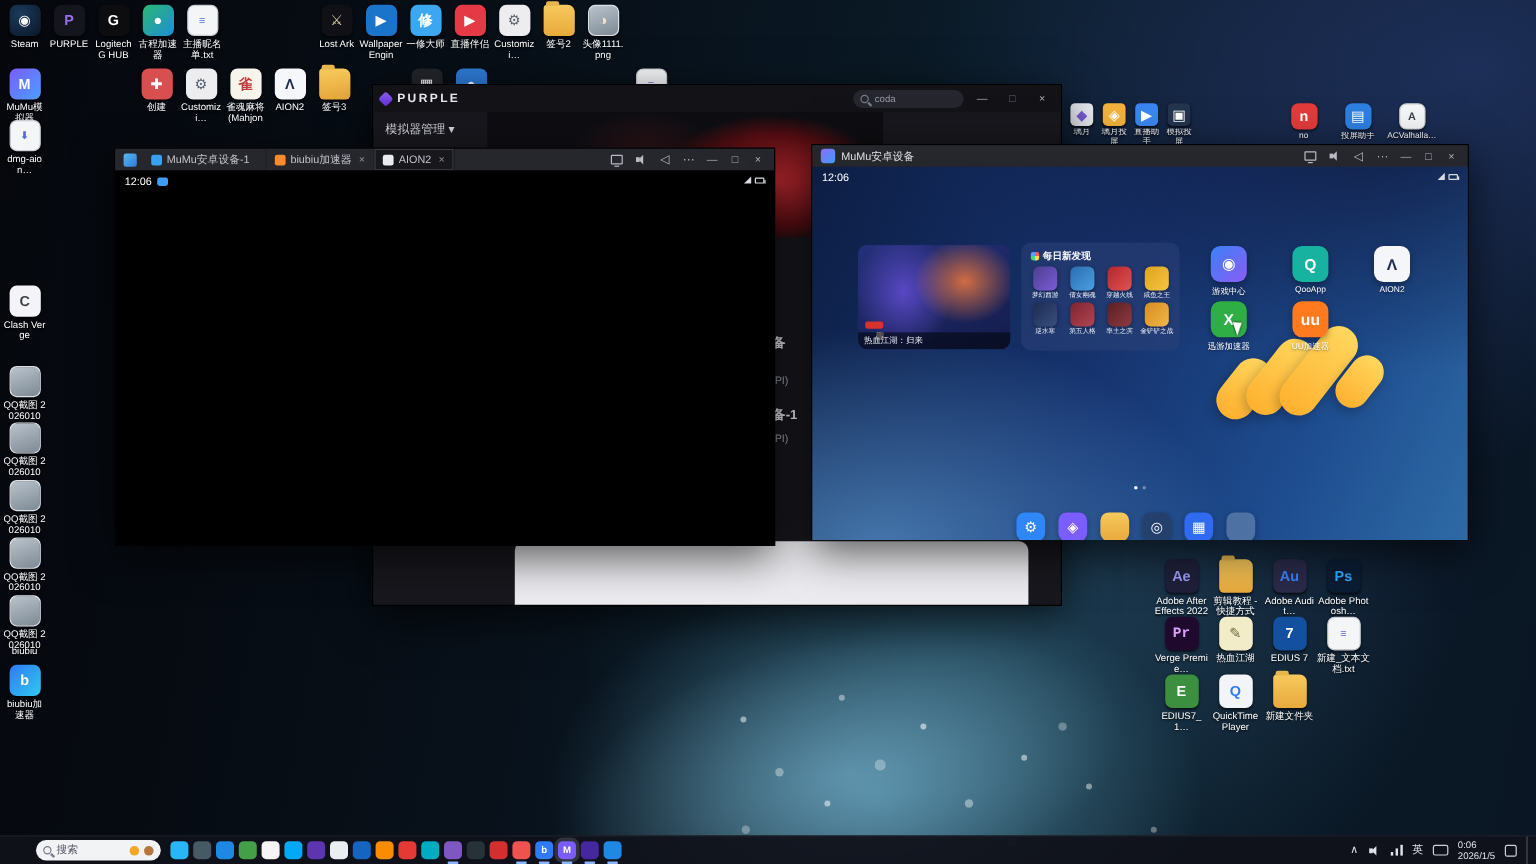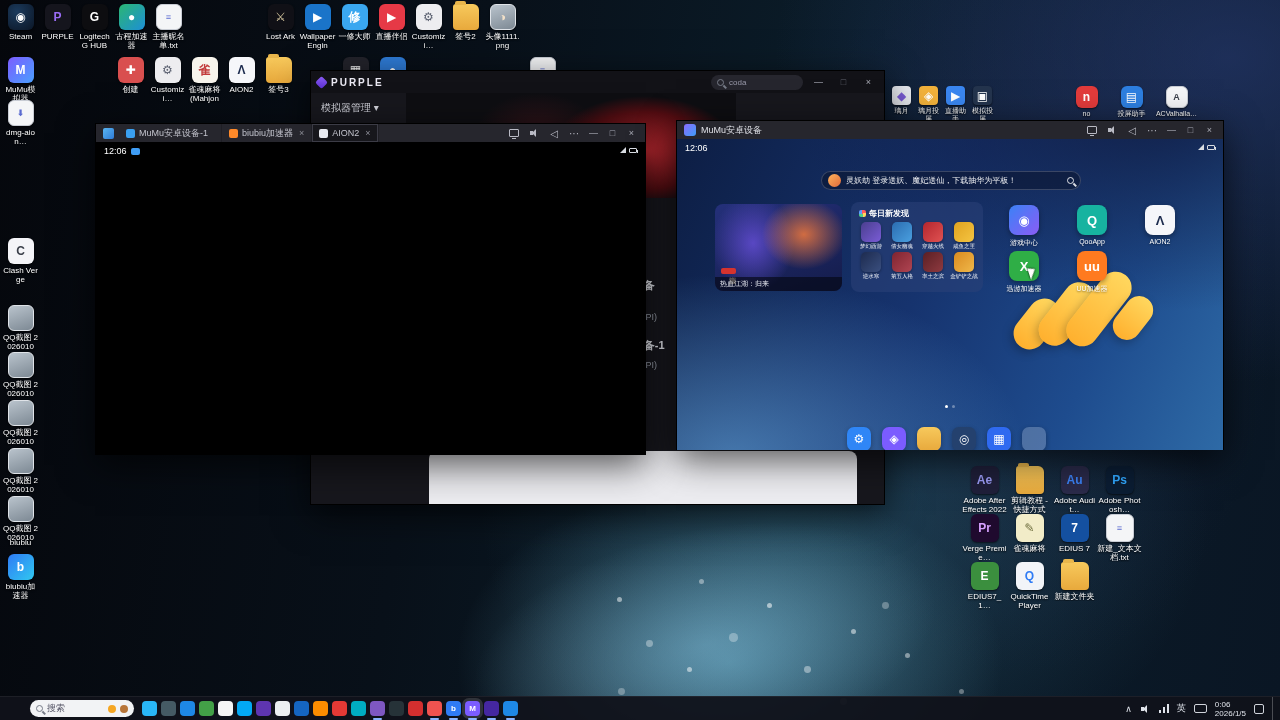--- a/index.html
+++ b/index.html
@@ -456,30 +456,30 @@
     <div class="dicon">
     <span class="tile" style="background: rgb(11, 29, 51);">
         <i class="glyph" style="color: rgb(49, 168, 255);">Ps</i>
       </span>
     <span class="dlabel">Adobe Photosh…</span>
   </div>
   </div>
 <div id="rowR2" class="icon-row rgrid">
 
 <div class="dicon">
-    <span class="tile" style="background: rgb(31, 10, 46);">
+    <span class="tile" style="background: rgb(31, 10, 46); font-family: Liberation Mono, monospace;">
         <i class="glyph" style="color: rgb(214, 161, 255);">Pr</i>
       </span>
     <span class="dlabel">Verge Premie…</span>
   </div>
     <div class="dicon">
     <span class="tile" style="background: rgb(242, 236, 200);">
         <i class="glyph" style="color: rgb(106, 106, 58);">✎</i>
       </span>
-    <span class="dlabel">雀魂麻将</span>
+    <span class="dlabel">热血江湖</span>
   </div>
     <div class="dicon">
     <span class="tile" style="background: rgb(20, 80, 160);">
         <i class="glyph">7</i>
       </span>
     <span class="dlabel">EDIUS 7</span>
   </div>
     <div class="dicon">
     <span class="tile doc">
         <i class="glyph">≡</i>
@@ -604,25 +604,20 @@
   </div>
   <div class="m-body-right">
     <div class="a-status">
       <span>12:06</span>
     </div>
     <div class="a-right">
       <span class="sig"></span>
       <span class="bat"></span>
     </div>
 
-    <div class="m-search">
-      <span class="m-avatar"></span>
-      <span class="m-search-text">灵妖劫 登录送妖、魔妃送仙，下载抽华为平板！</span>
-      <span class="mag"></span>
-    </div>
 
     <div class="m-banner">
       <span class="m-banner-badge">热血江湖</span>
       <span class="m-banner-cap">热血江湖：归来</span>
     </div>
 
     <div class="m-daily">
       <div class="m-daily-title">
         <span class="d-ic"></span>
         <span>每日新发现</span>

